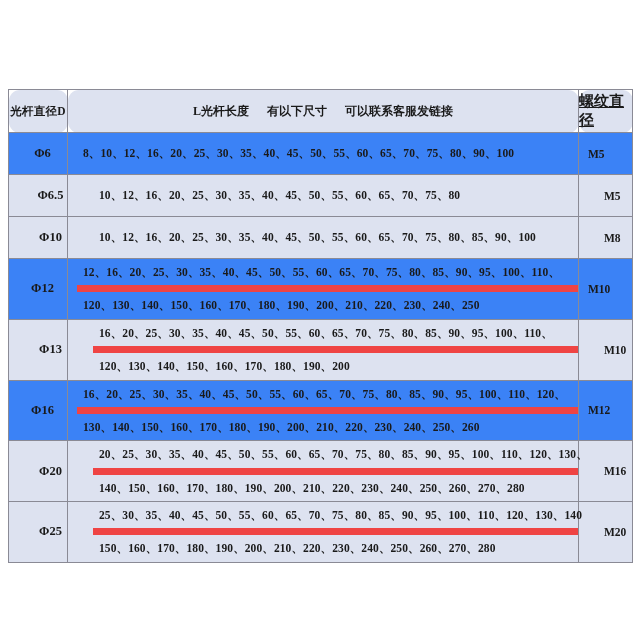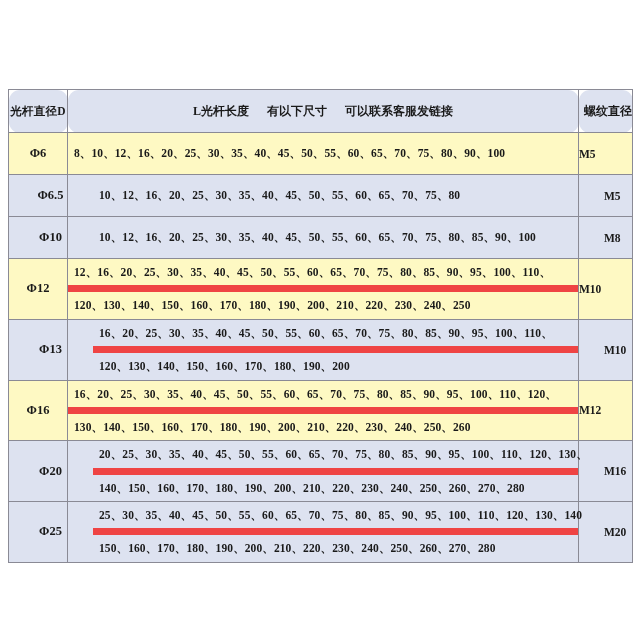--- a/index.html
+++ b/index.html
@@ -61,27 +61,28 @@
     font-size: 11.5px;
     letter-spacing: 0.2px;
   }
   .head-len {
     text-align: center;
     font-size: 12px;
   }
   .head-len .hseg { display: inline-block; text-align: center; }
   .head-len .hgap { display: inline-block; width: 18px; }
   .head-thr {
-    text-align: right;
-    font-size: 12px;
+    text-align: left;
+    font-size: 15px;
+    text-decoration: underline;
   }
 
   
   tr.data-row.shaded > td { background: #dde2f0; padding-left: 25px; }
-  tr.data-row.plain  > td { background: #fef9c3; }
+  tr.data-row.plain  > td { background: #3b82f6; padding-left: 9px; }
 
   td.cell-dia {
     text-align: center;
     font-size: 12.5px;
     white-space: nowrap;
   }
   td.cell-thr {
     text-align: left;
     font-size: 11.5px;
     white-space: nowrap;

